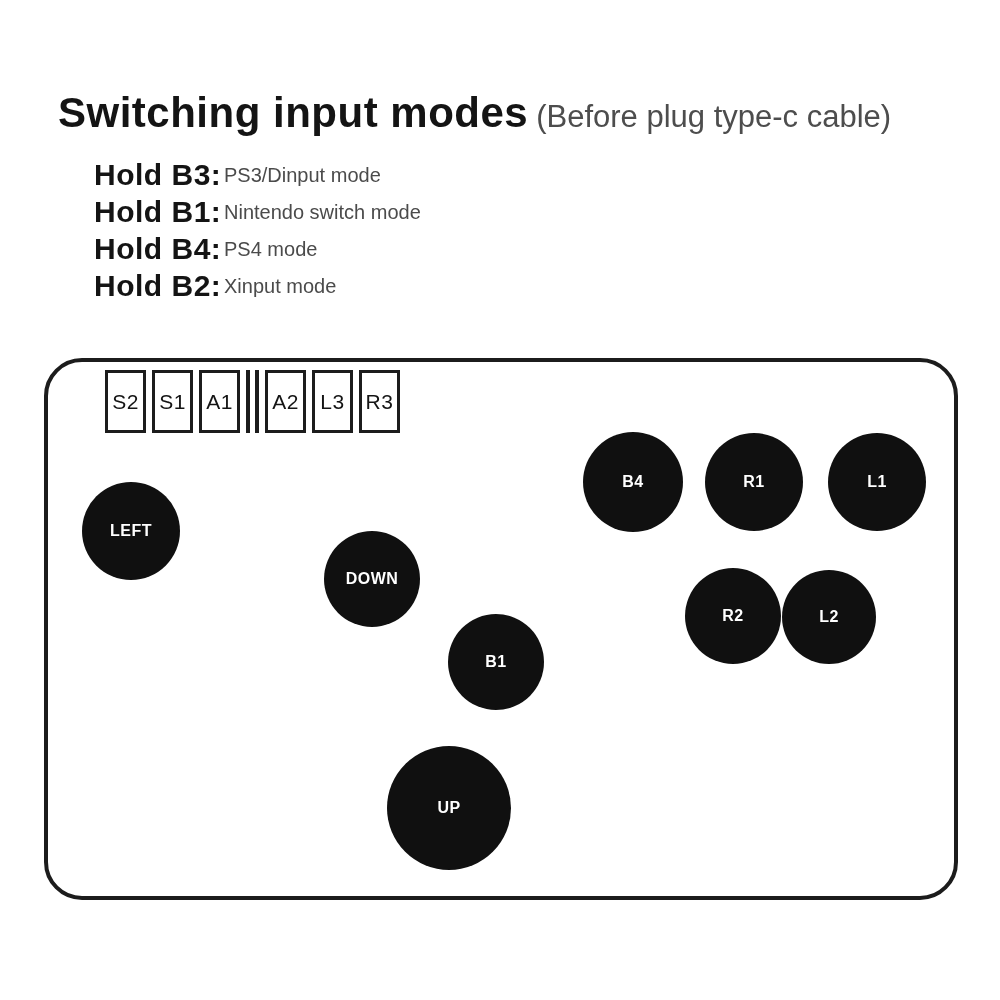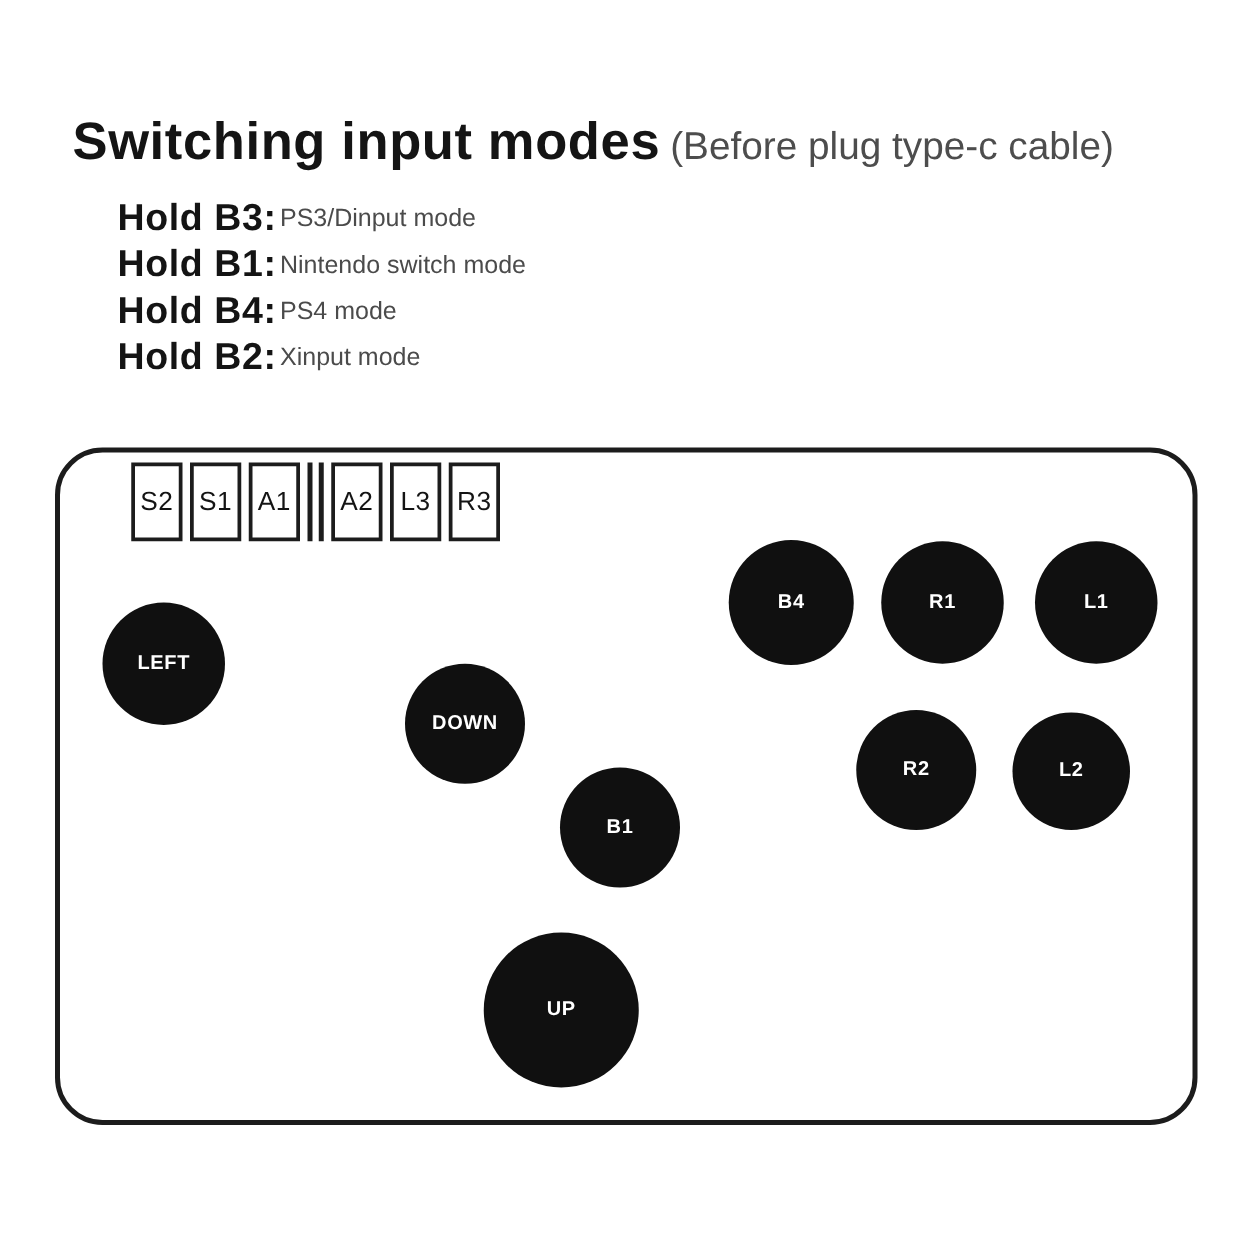--- a/index.html
+++ b/index.html
@@ -156,18 +156,18 @@
         <div class="aux-cell">A2</div>
         <div class="aux-cell">L3</div>
         <div class="aux-cell">R3</div>
       </div>
   <div class="round-btn" style="left: 34px; top: 120px; width: 98px; height: 98px;">LEFT</div>
       <div class="round-btn" style="left: 276px; top: 169px; width: 96px; height: 96px;">DOWN</div>
       <div class="round-btn" style="left: 535px; top: 70px; width: 100px; height: 100px;">B4</div>
       <div class="round-btn" style="left: 657px; top: 71px; width: 98px; height: 98px;">R1</div>
       <div class="round-btn" style="left: 780px; top: 71px; width: 98px; height: 98px;">L1</div>
       <div class="round-btn" style="left: 637px; top: 206px; width: 96px; height: 96px;">R2</div>
-      <div class="round-btn" style="left: 762px; top: 208px; width: 94px; height: 94px;">L2</div>
+      <div class="round-btn" style="left: 734px; top: 208px; width: 94px; height: 94px;">L2</div>
       <div class="round-btn" style="left: 400px; top: 252px; width: 96px; height: 96px;">B1</div>
       <div class="round-btn" style="left: 339px; top: 384px; width: 124px; height: 124px;">UP</div>
     </div>
 
 </div>
 
 </body></html>

